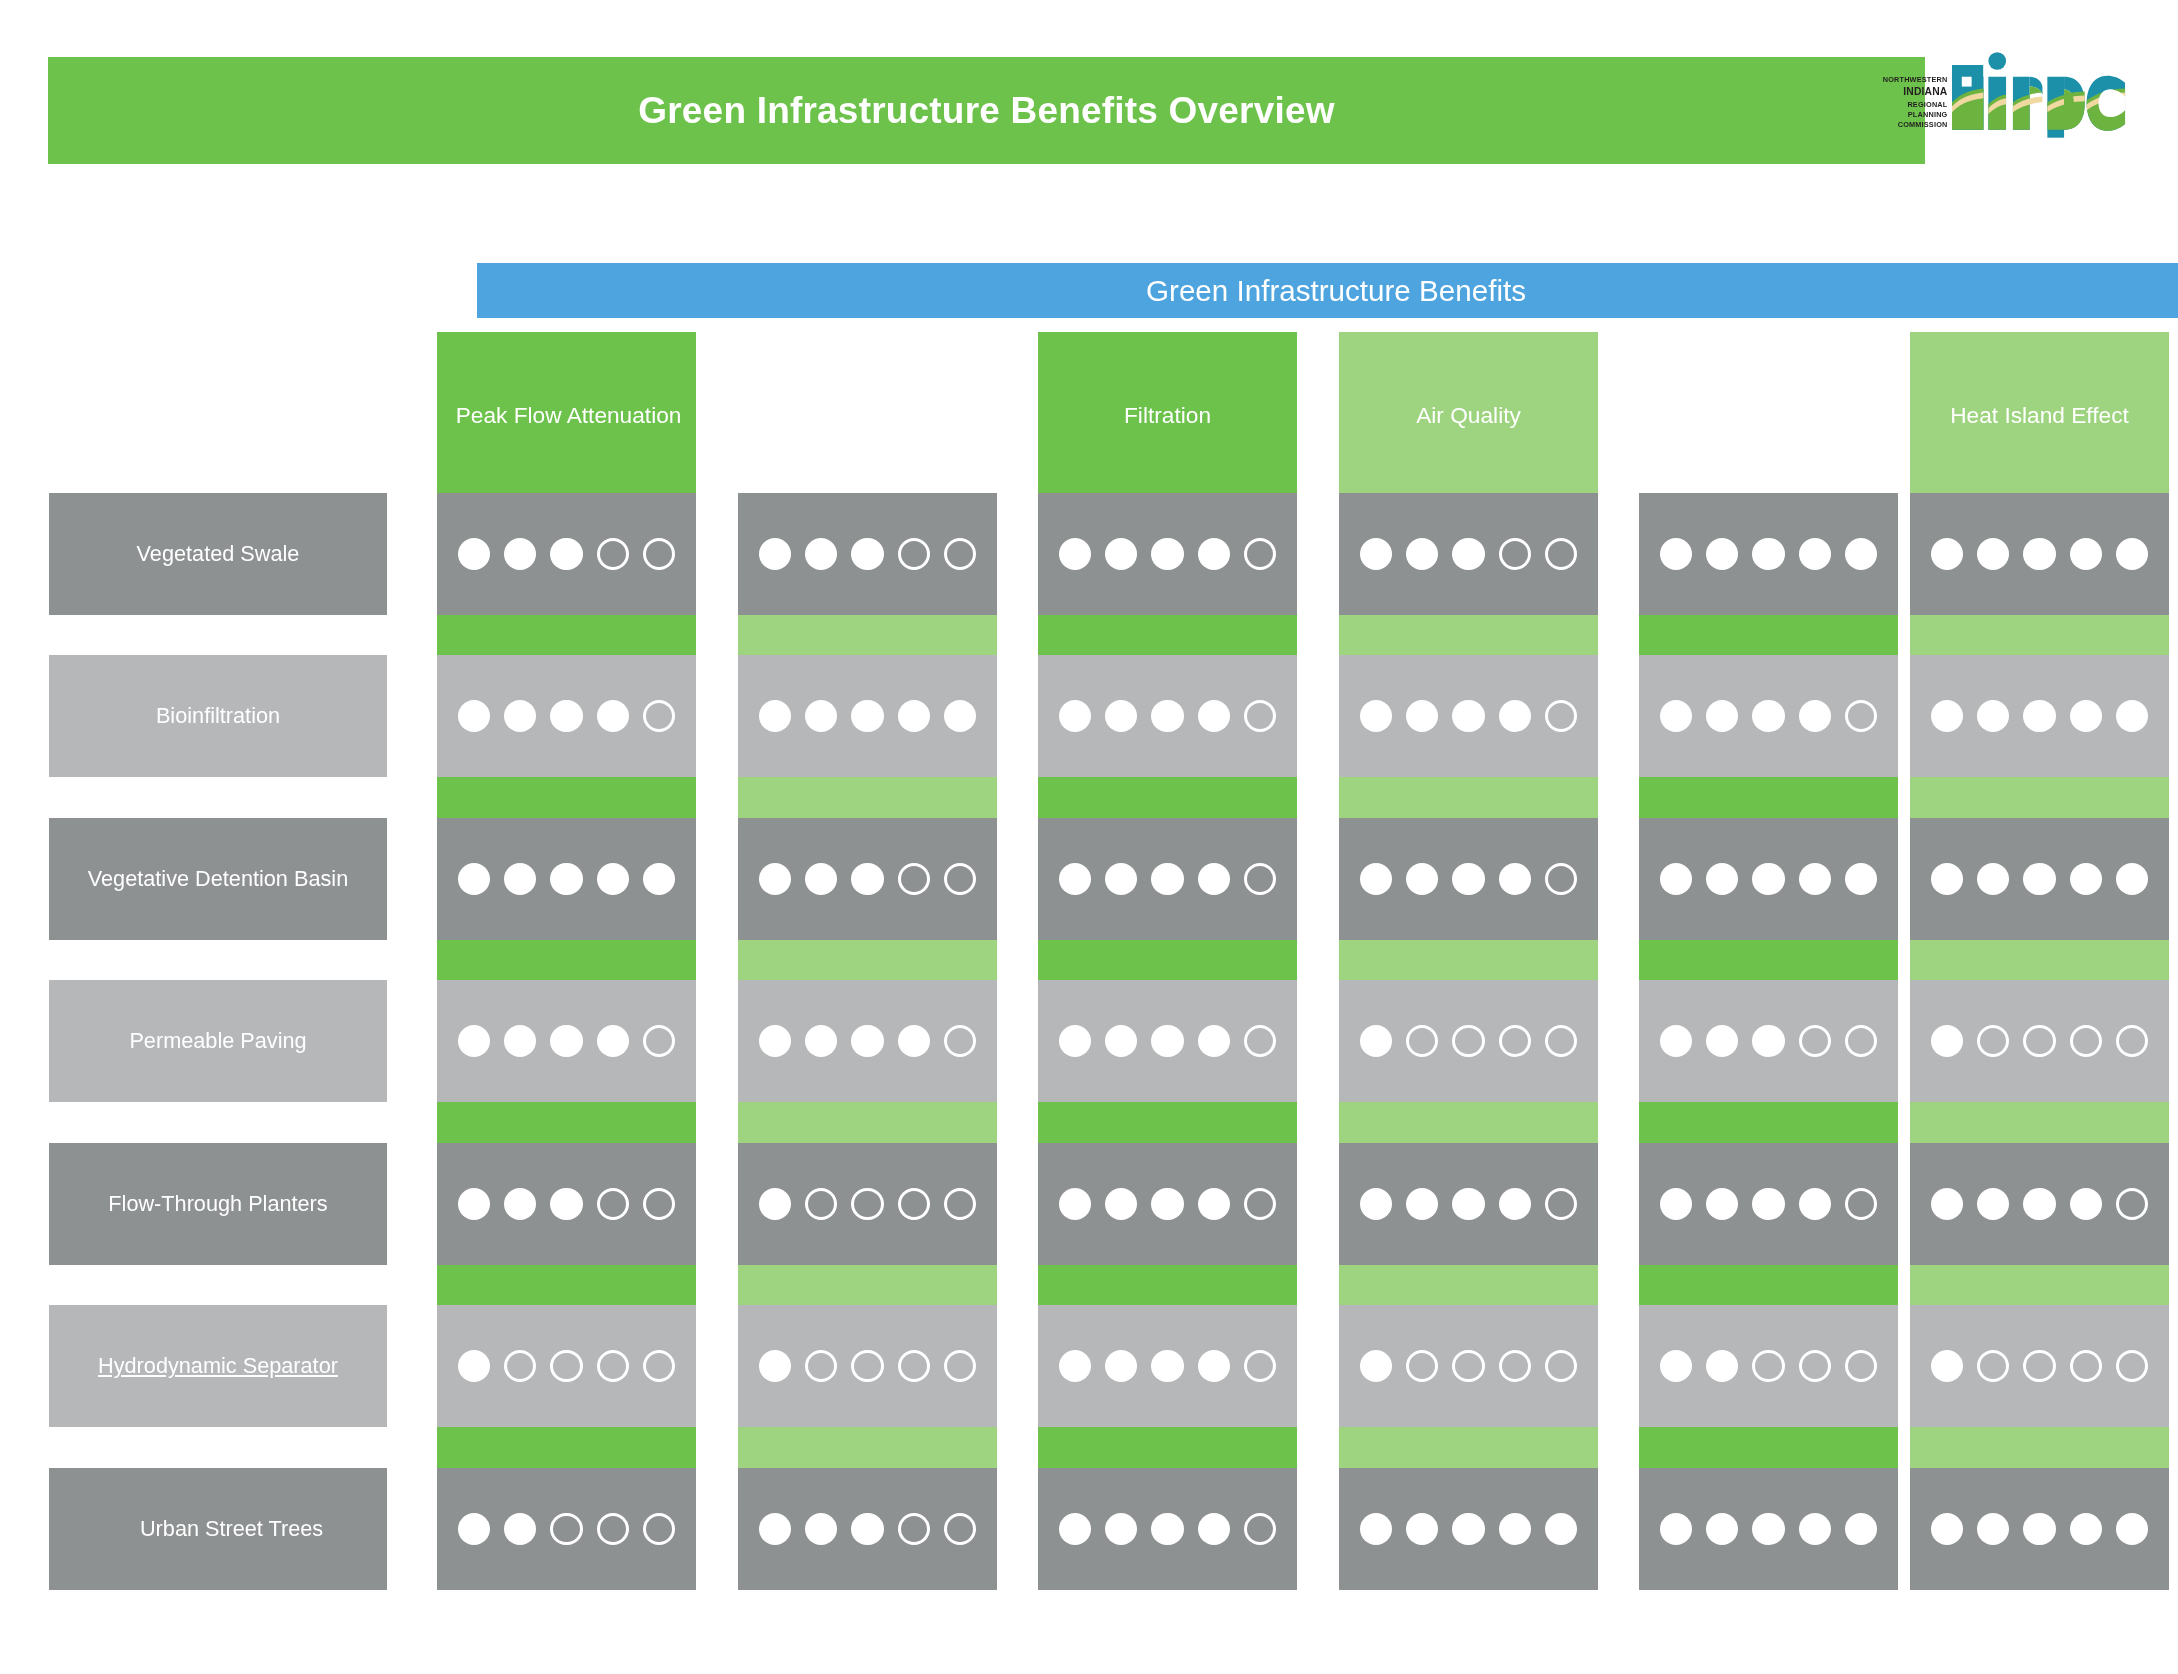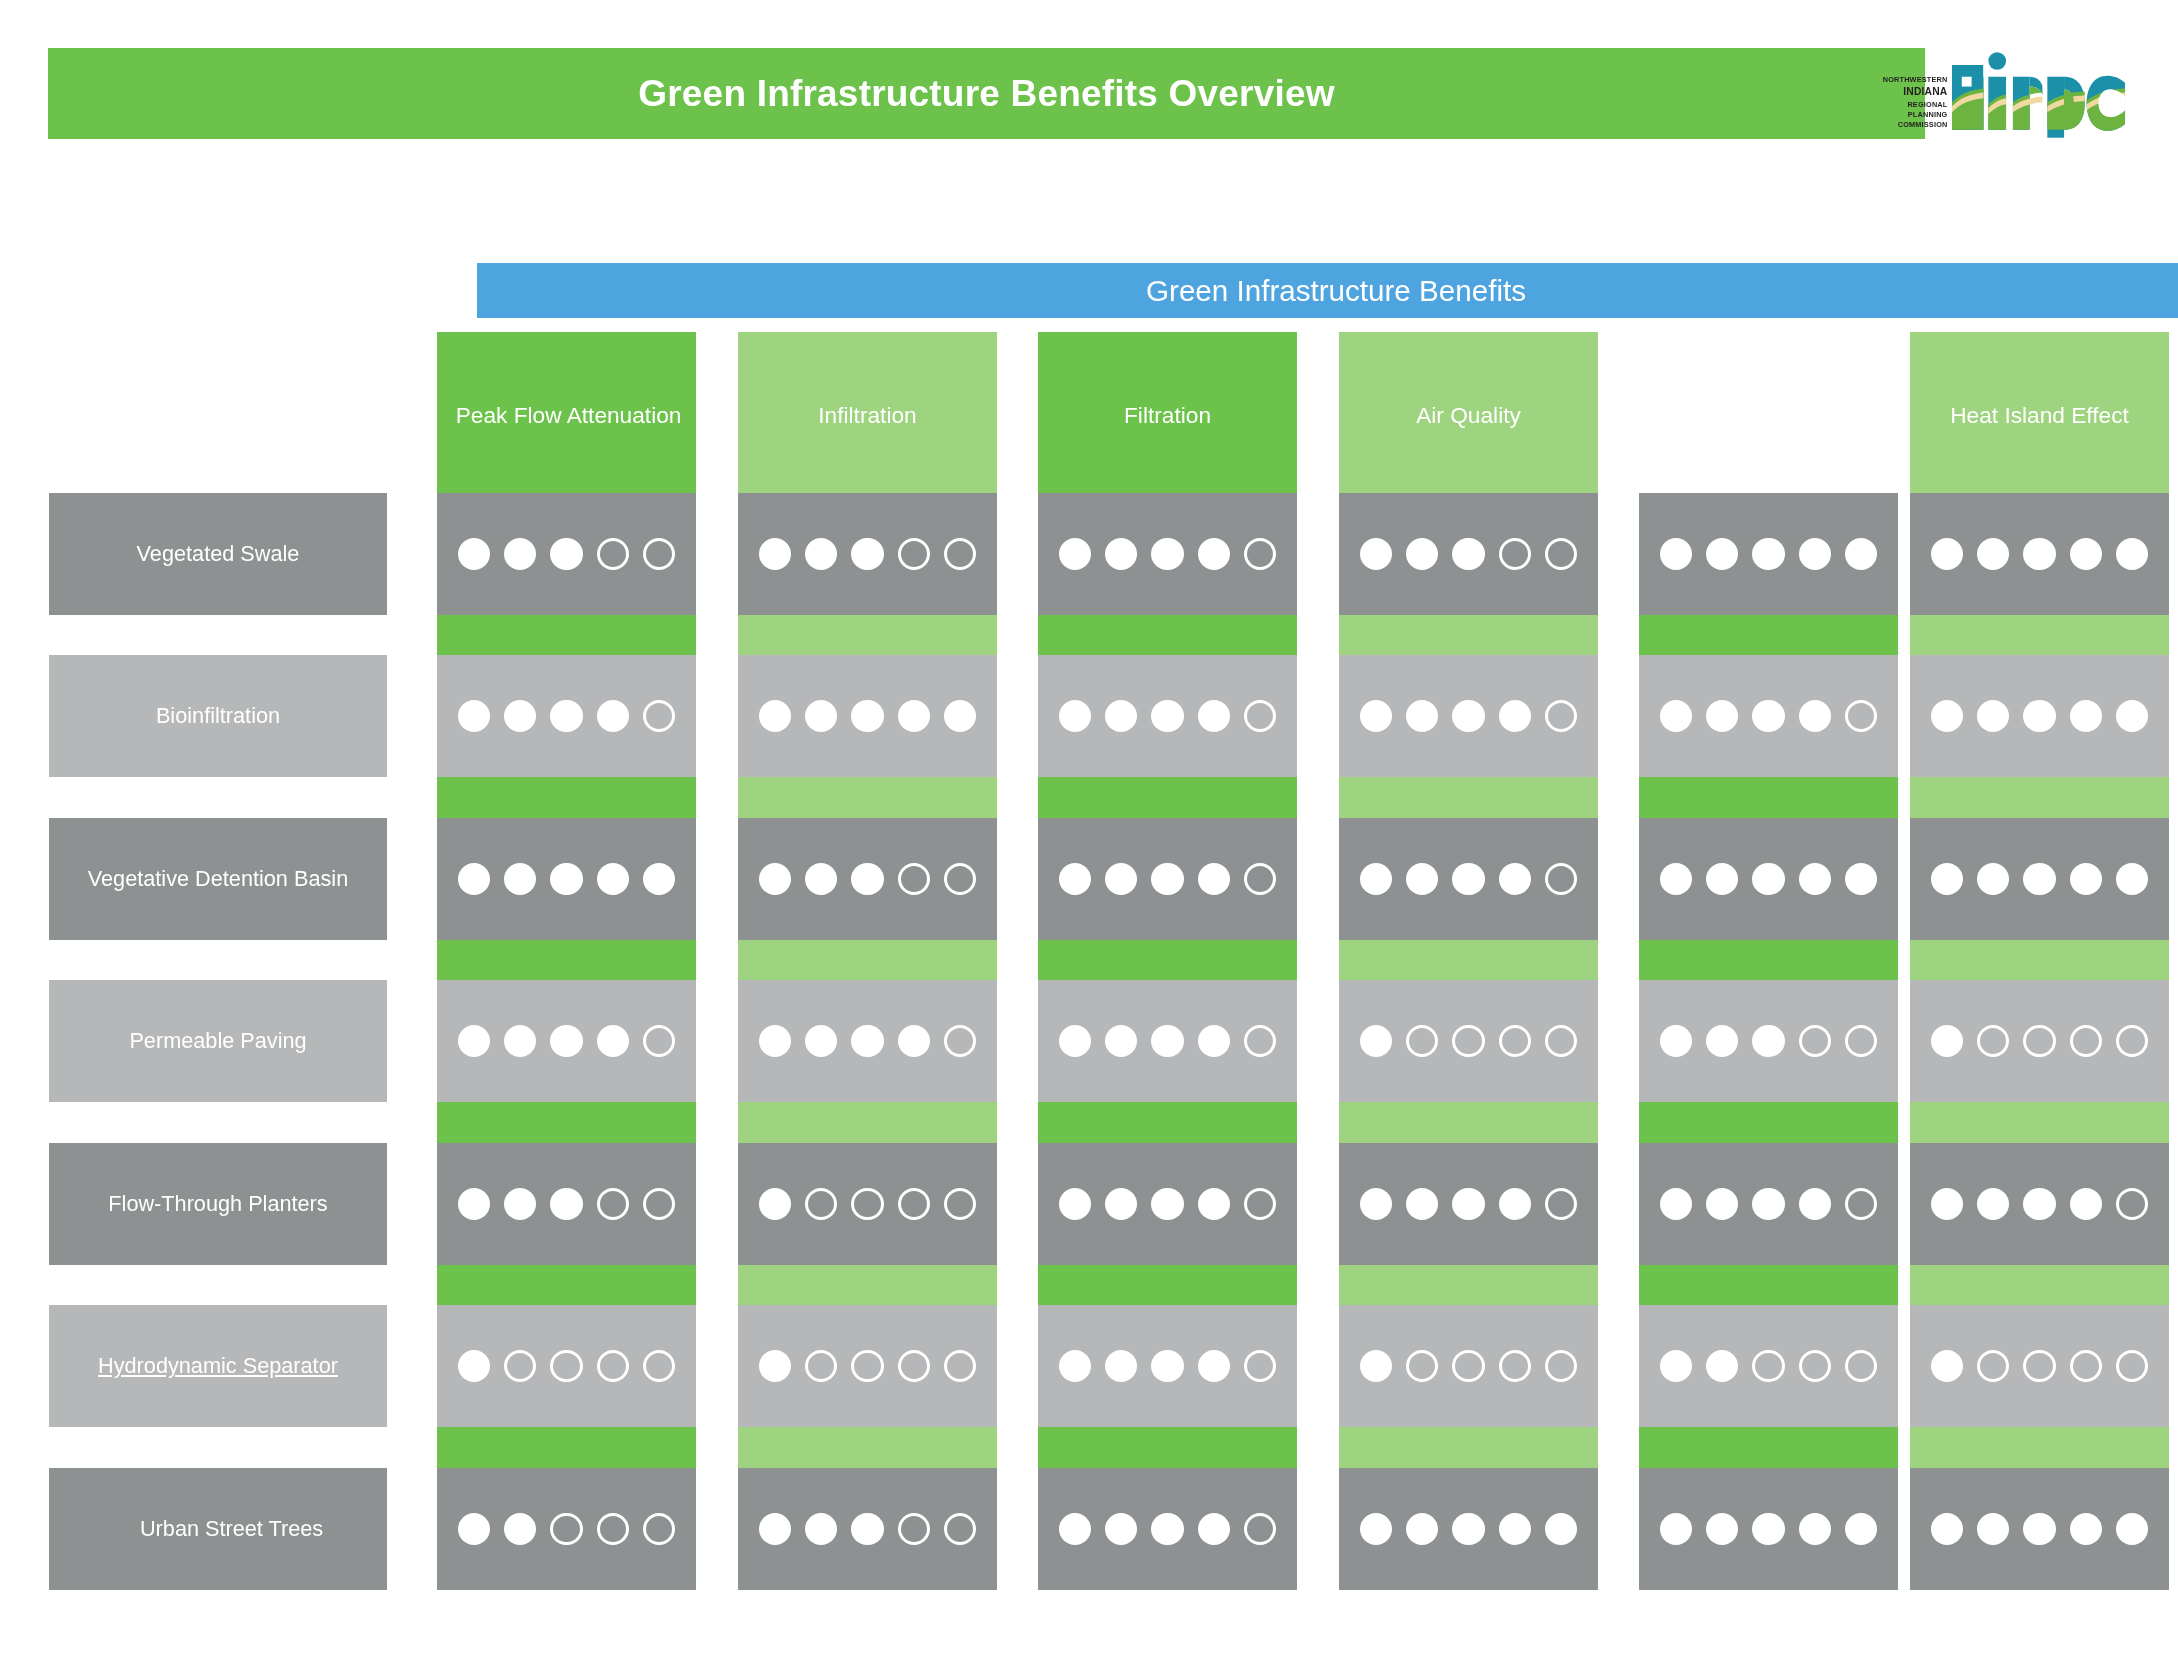--- a/index.html
+++ b/index.html
@@ -8,23 +8,23 @@
     height: 1675px;
     background: #ffffff;
     font-family: "Liberation Sans", sans-serif;
     overflow: hidden;
   }
 
   
   #title-bar {
     position: absolute;
     left: 48px;
-    top: 48px;
+    top: 57px;
     width: 1877px;
-    height: 91px;
+    height: 107px;
     background: #6cc24a;
     display: flex;
     align-items: center;
     justify-content: center;
   }
   #title-text {
     color: #ffffff;
     font-size: 37px;
     font-weight: bold;
     letter-spacing: 0.2px;
@@ -238,23 +238,20 @@
 </div>
 
 <div id="chart">
   <div id="benefits-banner">
     <div id="benefits-banner-text">Green Infrastructure Benefits</div>
   </div>
 
 <div class="col-header" style="left: 437px; background: rgb(108, 194, 74); padding-left: 12px;">
       <span>Peak Flow Attenuation</span>
     </div>
-    <div class="col-header" style="left: 738px; background: rgb(158, 212, 127);">
-      <span>Infiltration</span>
-    </div>
     <div class="col-header" style="left: 1038px; background: rgb(108, 194, 74);">
       <span>Filtration</span>
     </div>
     <div class="col-header" style="left: 1339px; background: rgb(158, 212, 127);">
       <span>Air Quality</span>
     </div>
     <div class="col-header" style="left: 1910px; background: rgb(158, 212, 127);">
       <span>Heat Island Effect</span>
     </div>
     <div class="row-label" style="top: 493px; background: rgb(142, 145, 146);">

